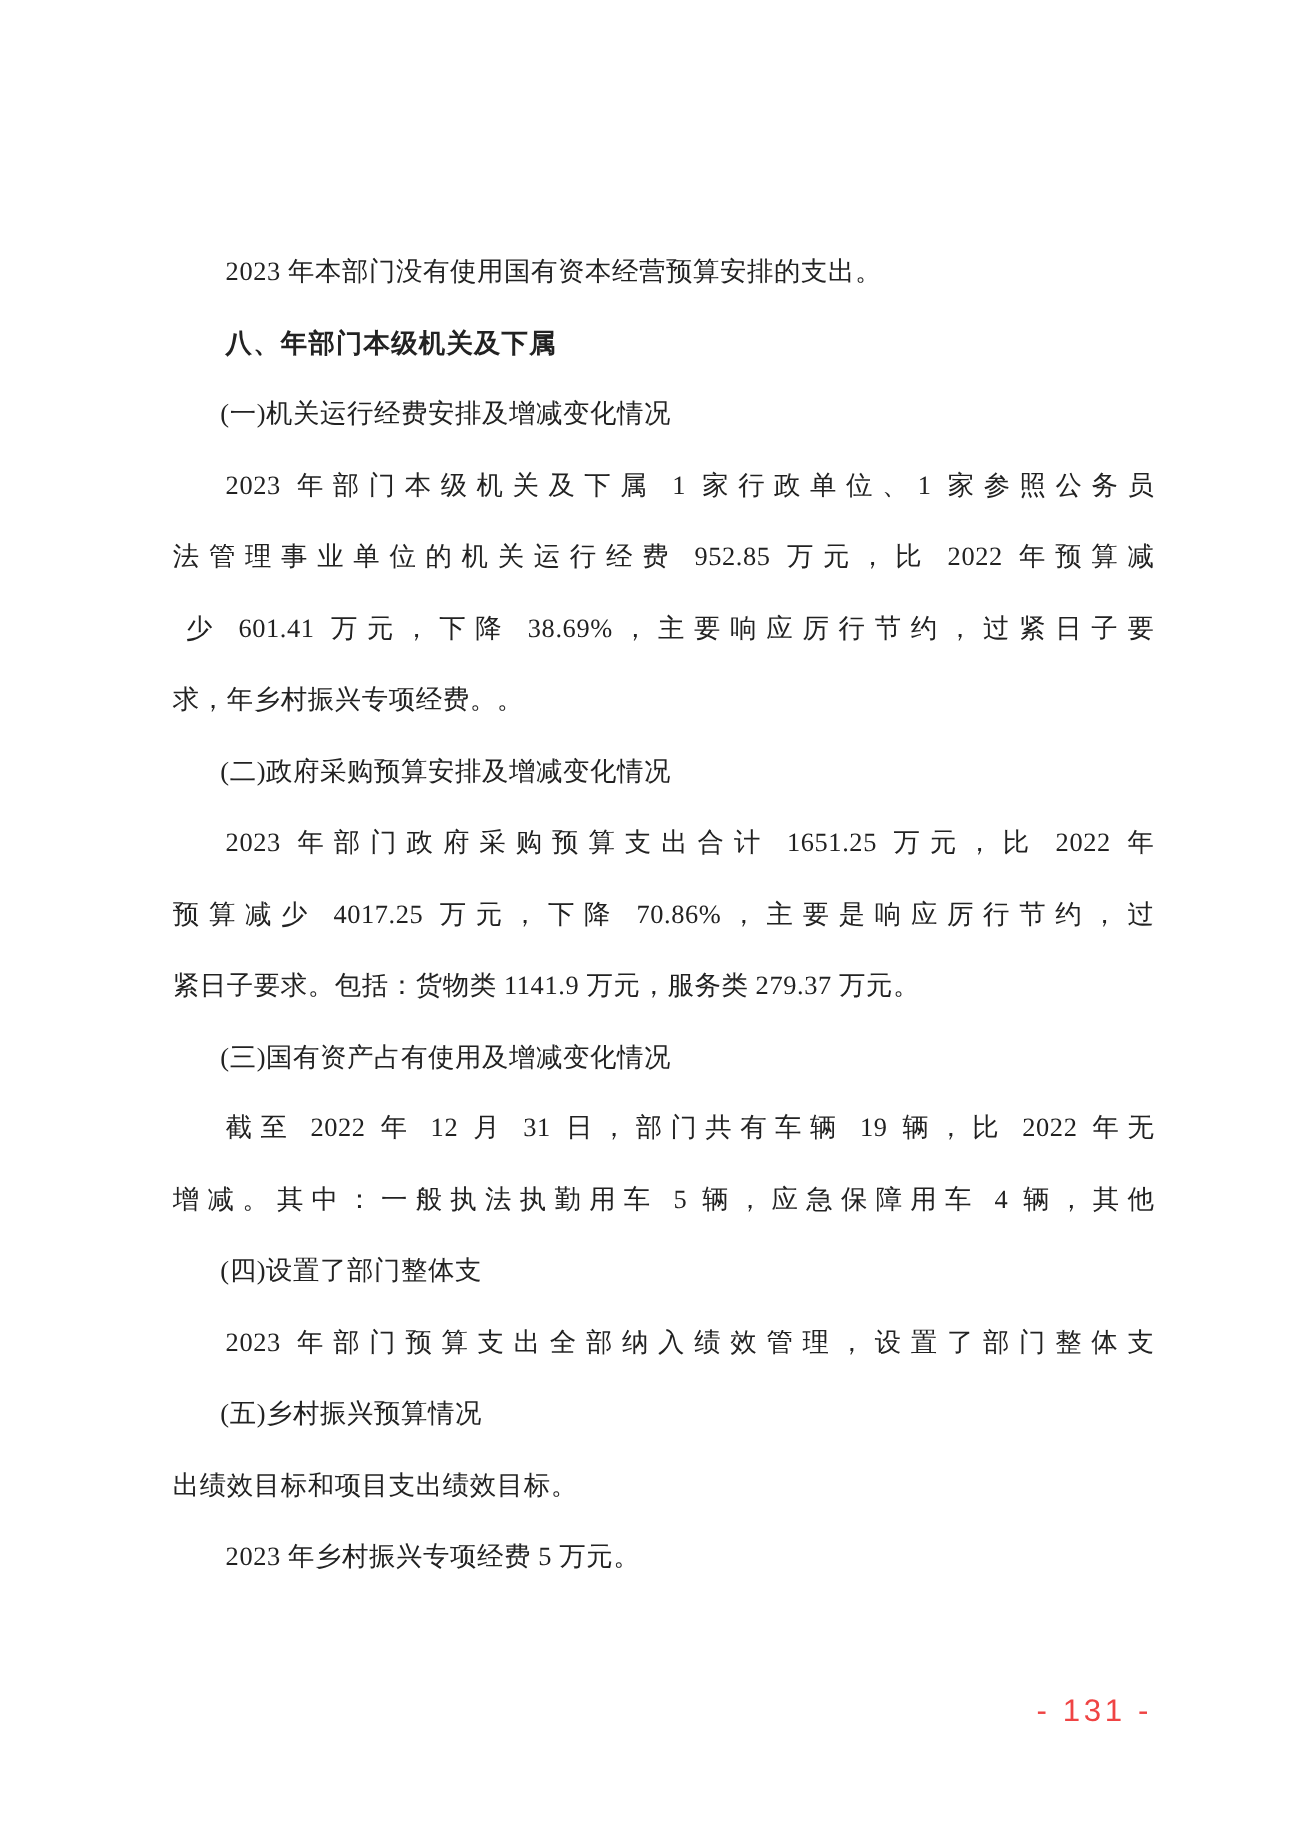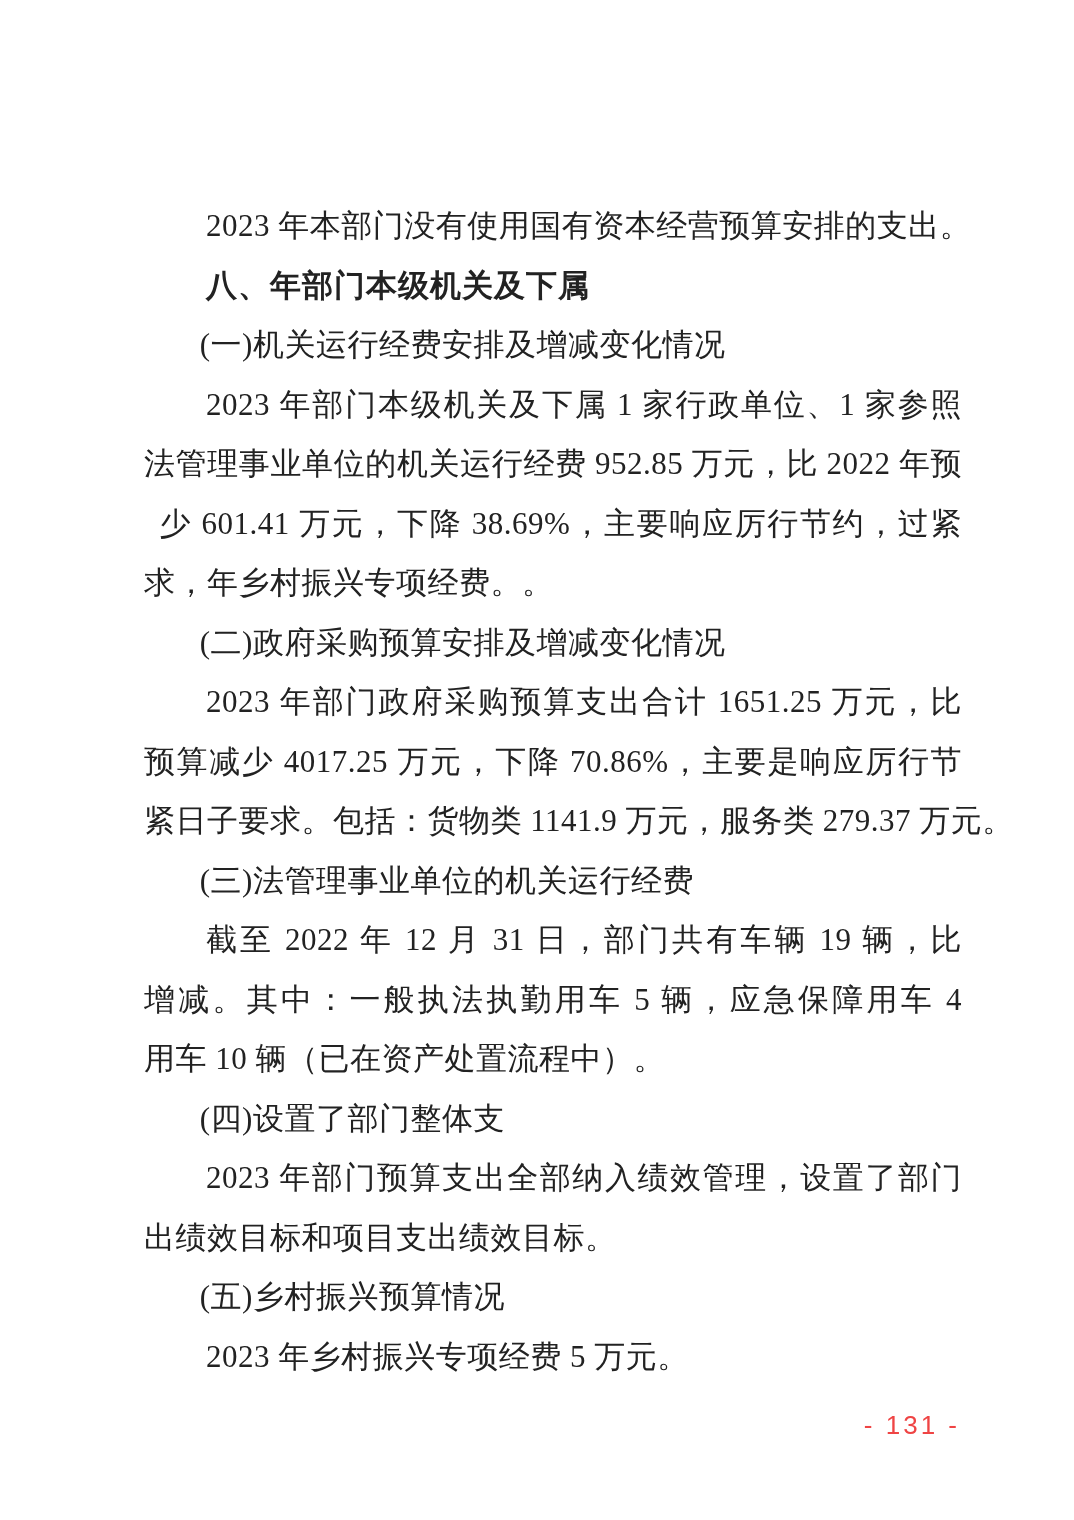--- a/index.html
+++ b/index.html
@@ -16,21 +16,21 @@
       font-family: "Liberation Serif", "DejaVu Serif", serif;
       color: #222222;
     }
     .content {
       position: absolute;
       left: 144px;
       top: 196px;
       width: 818px;
     }
     .line {
-      font-size: 31px;
+      font-size: 22px;
       line-height: 59.5px;
       height: 59.5px;
       white-space: nowrap;
       letter-spacing: 0.5px;
     }
     .line.justify {
       white-space: normal;
       overflow: hidden;
       text-align: justify;
       text-align-last: justify;
@@ -61,24 +61,23 @@
       <div class="line heading" style="text-indent: 2em;">八、年部门本级机关及下属</div>
       <div class="line" style="text-indent: 1.8em;">(一)机关运行经费安排及增减变化情况</div>
       <div class="line justify" style="text-indent: 2em;">2023 年部门本级机关及下属 1 家行政单位、1 家参照公务员</div>
       <div class="line justify" style="text-indent: 0em;">法管理事业单位的机关运行经费 952.85 万元，比 2022 年预算减</div>
       <div class="line justify" style="text-indent: 0.5em;">少 601.41 万元，下降 38.69%，主要响应厉行节约，过紧日子要</div>
       <div class="line" style="text-indent: 0em;">求，年乡村振兴专项经费。。</div>
       <div class="line" style="text-indent: 1.8em;">(二)政府采购预算安排及增减变化情况</div>
       <div class="line justify" style="text-indent: 2em;">2023 年部门政府采购预算支出合计 1651.25 万元，比 2022 年</div>
       <div class="line justify" style="text-indent: 0em;">预算减少 4017.25 万元，下降 70.86%，主要是响应厉行节约，过</div>
       <div class="line" style="text-indent: 0em;">紧日子要求。包括：货物类 1141.9 万元，服务类 279.37 万元。</div>
-      <div class="line" style="text-indent: 1.8em;">(三)法管理事业单位的机关运行经费</div>
+      <div class="line" style="text-indent: 1.8em;">(三)国有资产占有使用及增减变化情况</div>
       <div class="line justify" style="text-indent: 2em;">截至 2022 年 12 月 31 日，部门共有车辆 19 辆，比 2022 年无</div>
       <div class="line justify" style="text-indent: 0em;">增减。其中：一般执法执勤用车 5 辆，应急保障用车 4 辆，其他</div>
-      <div class="line" style="text-indent: 0em;">用车 10 辆（已在资产处置流程中）。</div>
       <div class="line" style="text-indent: 1.8em;">(四)设置了部门整体支</div>
       <div class="line justify" style="text-indent: 2em;">2023 年部门预算支出全部纳入绩效管理，设置了部门整体支</div>
+      <div class="line" style="text-indent: 1.8em;">(五)乡村振兴预算情况</div>
       <div class="line" style="text-indent: 0em;">出绩效目标和项目支出绩效目标。</div>
-      <div class="line" style="text-indent: 1.8em;">(五)乡村振兴预算情况</div>
       <div class="line" style="text-indent: 2em;">2023 年乡村振兴专项经费 5 万元。</div>
     </div>
   <div class="page-number">- 131 -</div>
 </div>
 
 </body></html>

